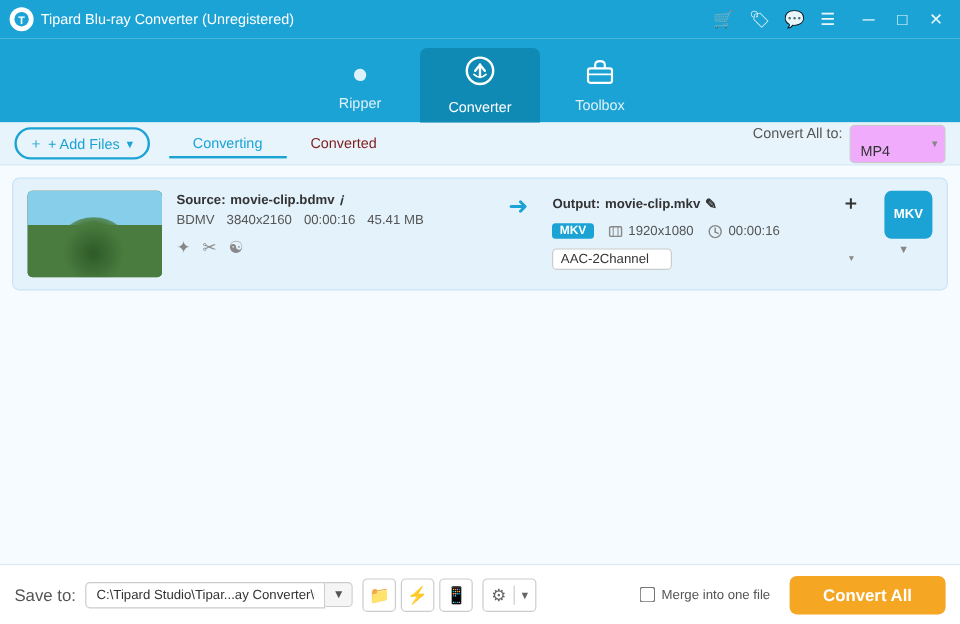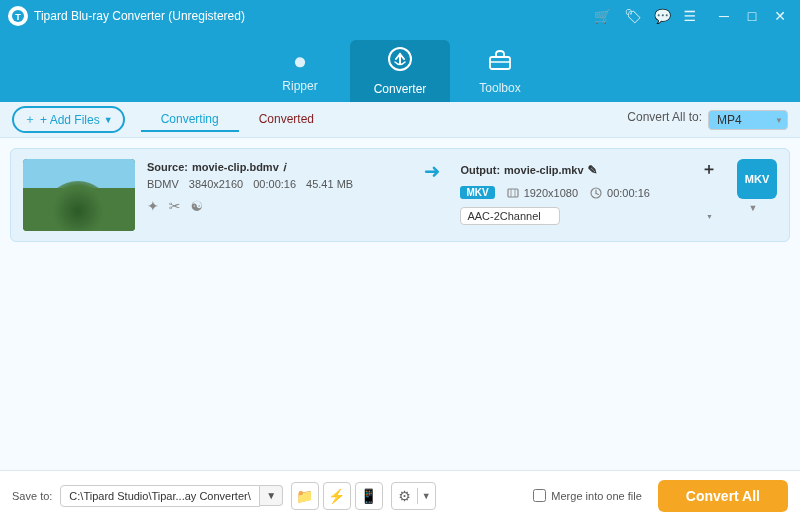--- a/index.html
+++ b/index.html
@@ -89,24 +89,24 @@
       color: #7f1d1d;
       border-bottom: 2px solid transparent;
     }
     .sub-tab.active { color: #1aa3d4; border-bottom: 2px solid #1aa3d4; }
     .convert-all-to {
       margin-left: auto;
       display: flex; align-items: flex-start; gap: 6px;
       font-size: 12px; color: #555;
     }
     .format-select {
-      background: #7dd3fc;
+      background: #f0abfc;
       border: 1px solid #ccc;
       border-radius: 4px;
-      padding: 2px 18px 2px 8px;
+      padding: 14px 18px 2px 8px;
       font-size: 12px;
       color: #333;
       appearance: none;
       cursor: pointer;
       width: 80px;
     }
     .format-select-wrap { position: relative; display: inline-block; }
     .format-select-wrap::after {
       content: '▼';
       font-size: 8px;
@@ -220,21 +220,21 @@
     
     .bottom-bar {
       background: white;
       height: 50px;
       border-top: 1px solid #dde8ef;
       display: flex;
       align-items: center;
       padding: 0 12px;
       gap: 8px;
     }
-    .save-to-label { font-size: 11px; color: #555; flex-shrink: 0; }
+    .save-to-label { font-size: 14px; color: #555; flex-shrink: 0; }
     .path-input-wrap { position: relative; display: flex; align-items: center; }
     .path-input {
       border: 1px solid #ccc;
       border-radius: 4px 0 0 4px;
       padding: 4px 8px;
       font-size: 11px;
       color: #333;
       width: 200px;
       background: white;
     }

